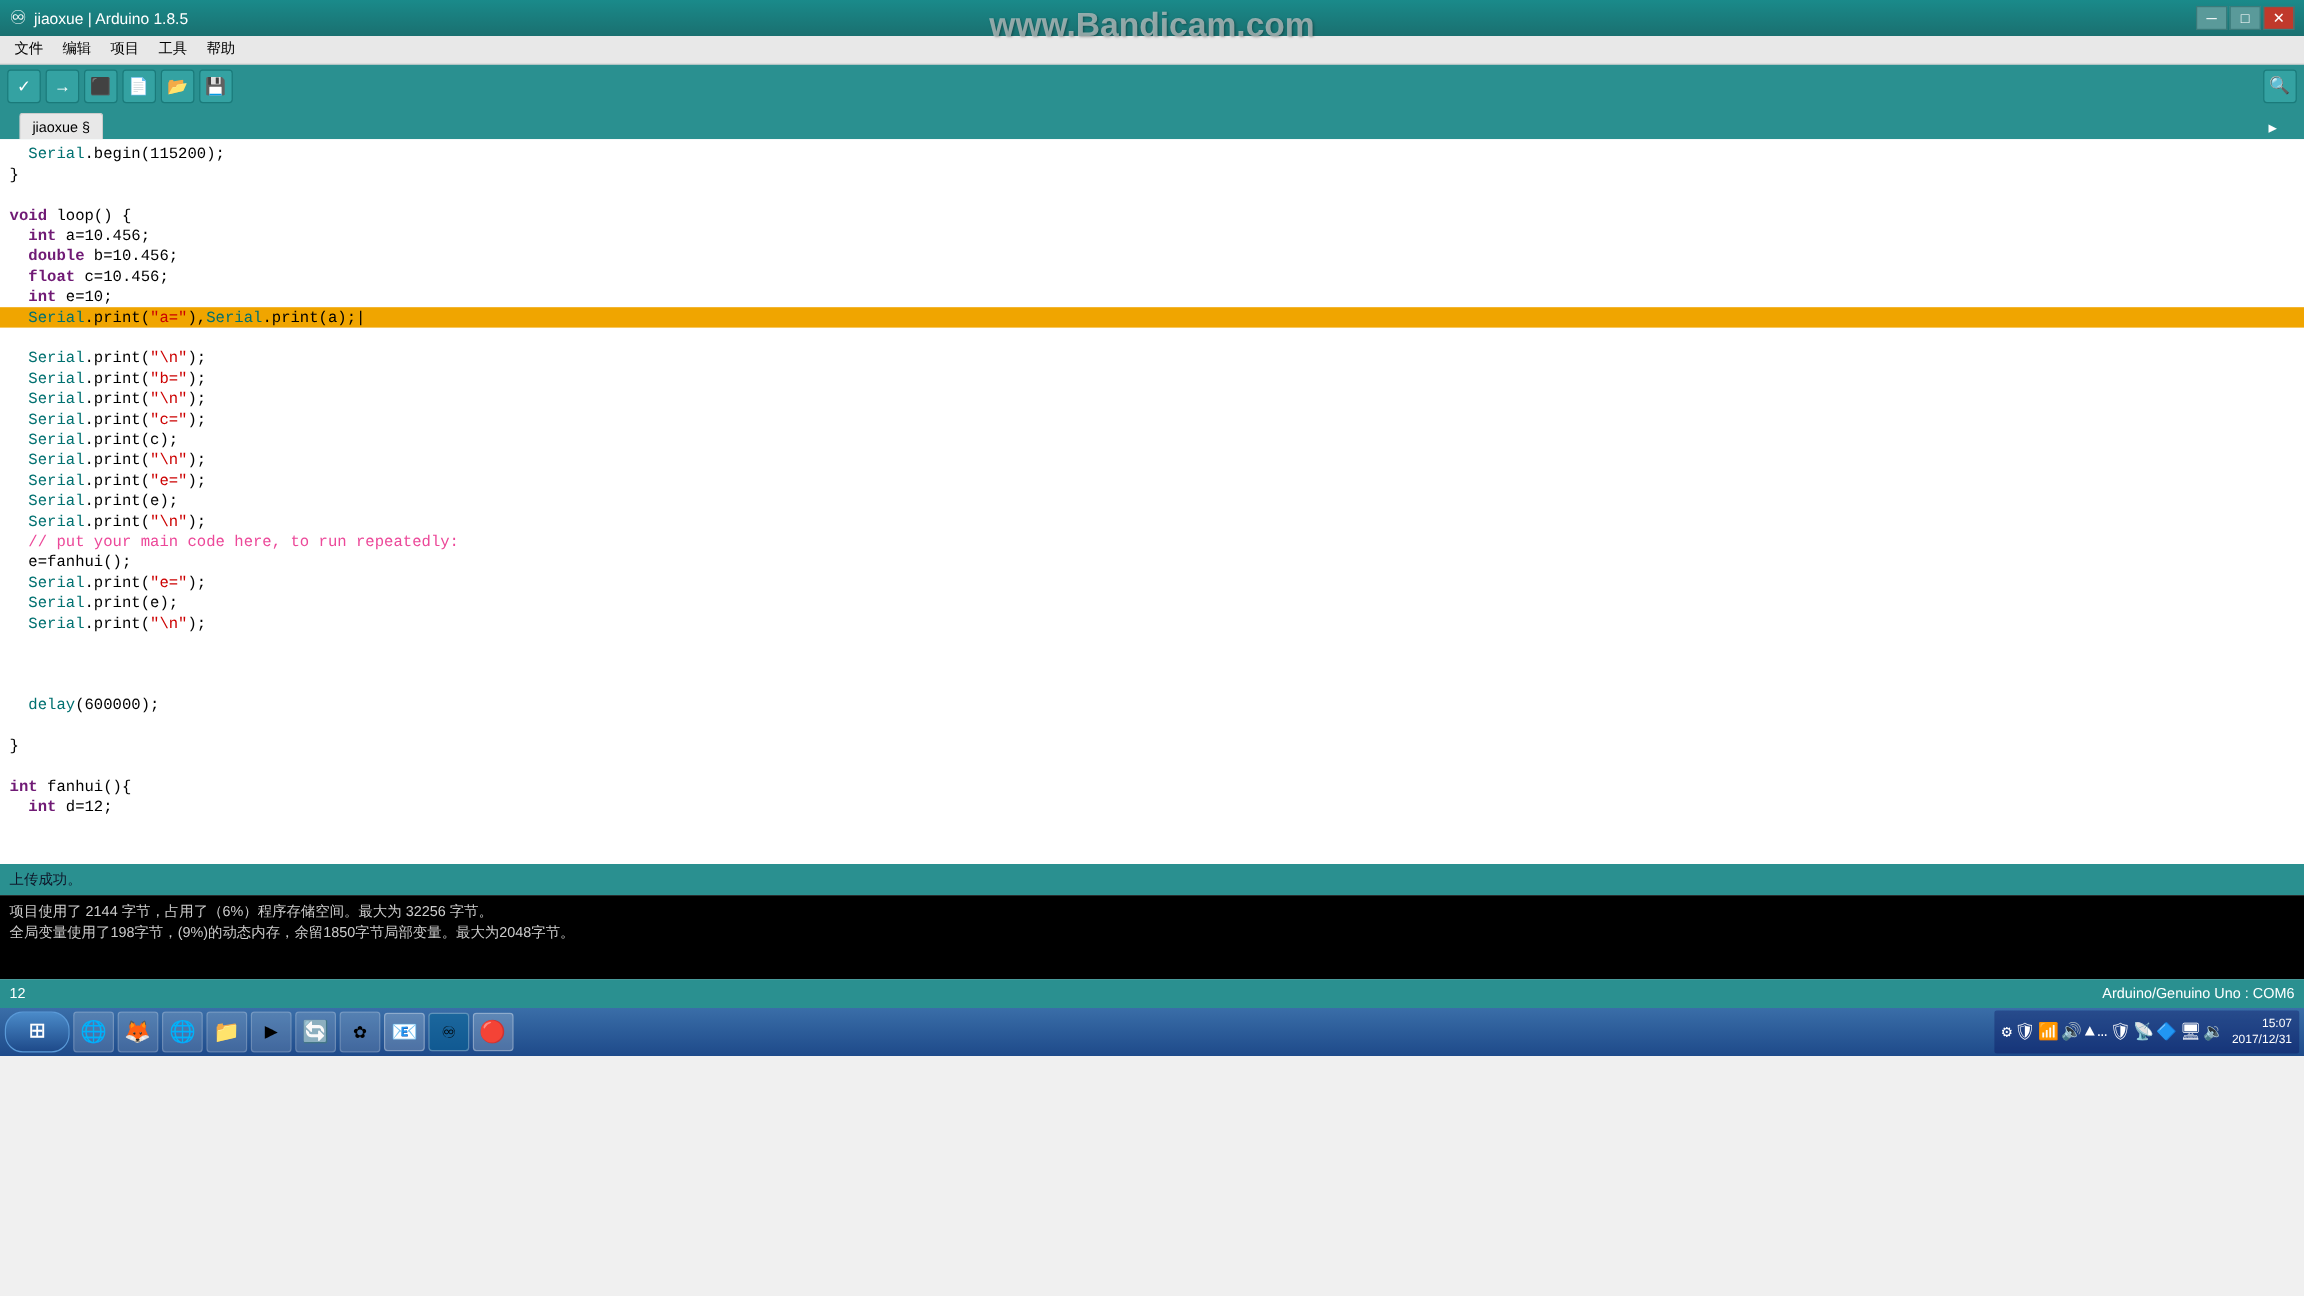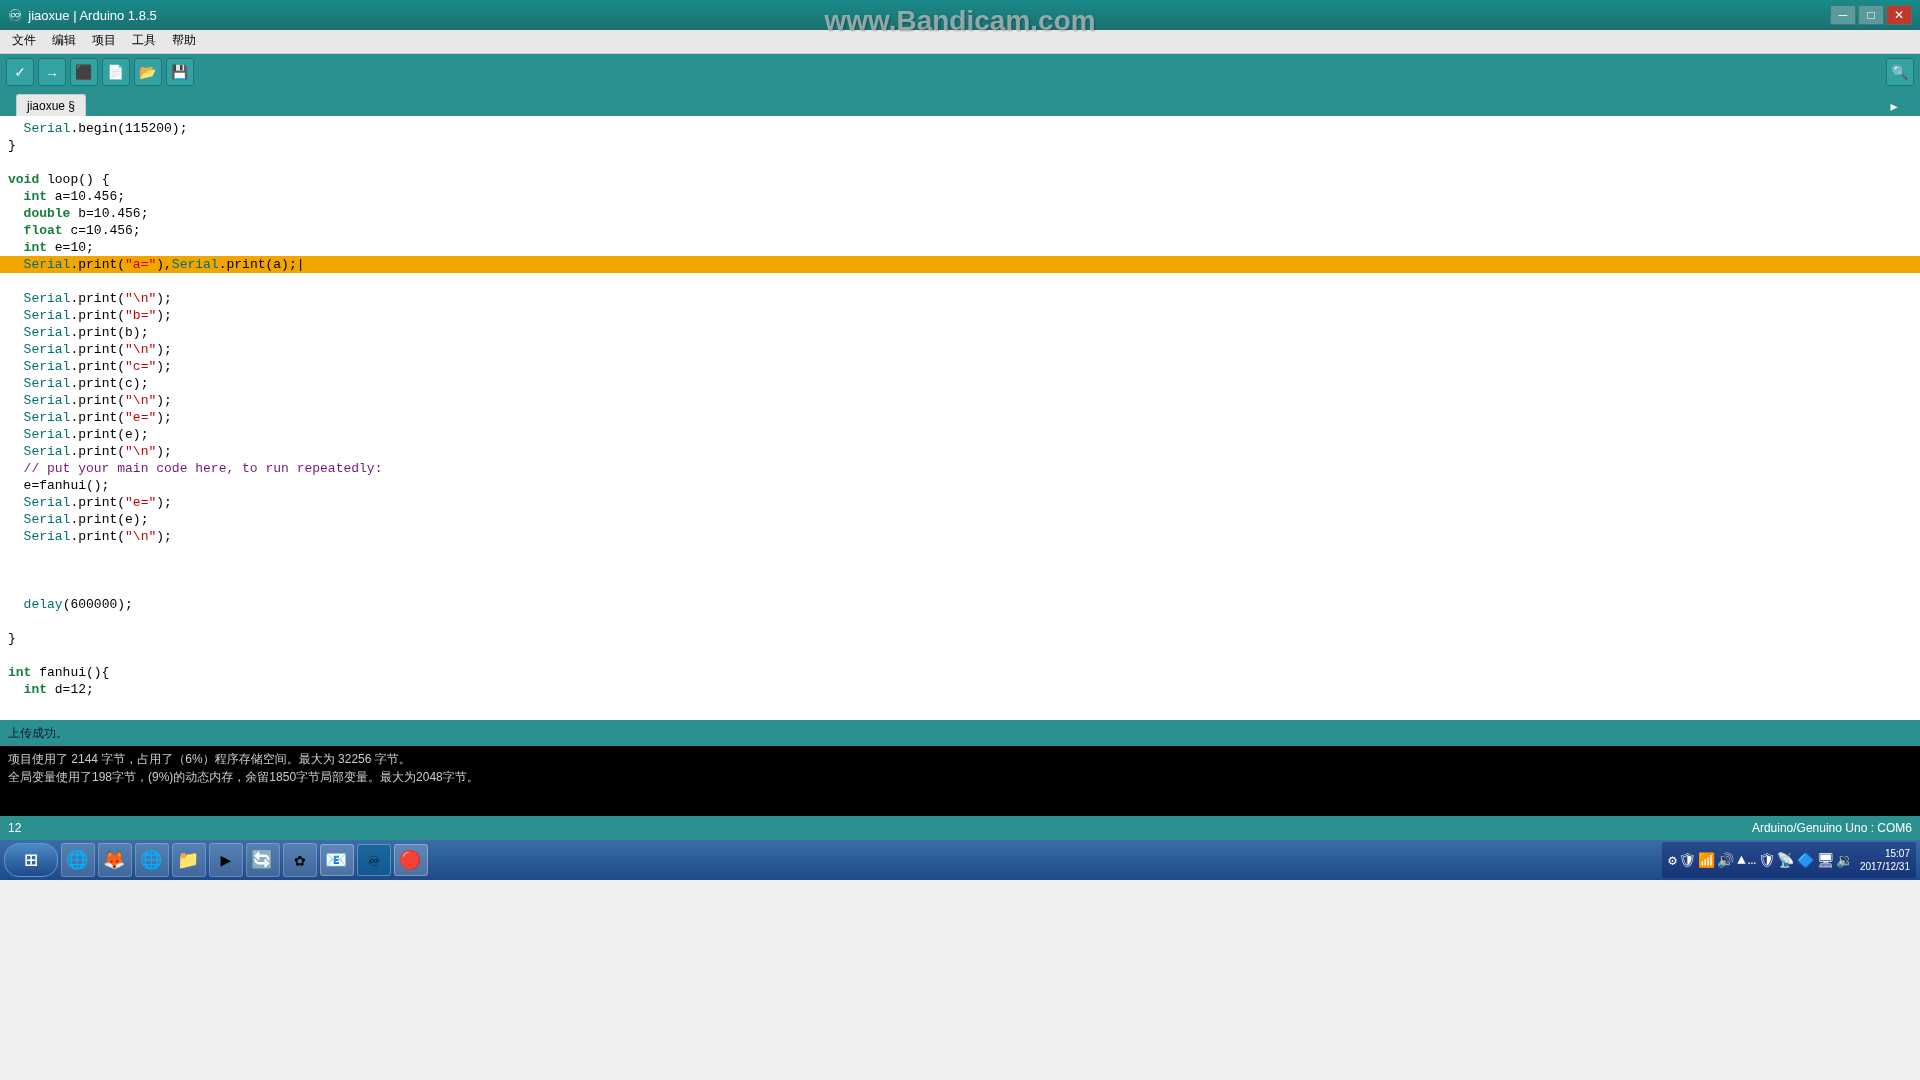--- a/index.html
+++ b/index.html
@@ -140,23 +140,23 @@
       height: 17px;
       line-height: 17px;
       padding: 0 8px;
       white-space: pre;
       color: #000;
     }
     .code-line.highlighted {
       background: #f0a500;
       color: #000;
     }
-    .kw-orange { color: #15803d; font-weight: bold; }
+    .kw-orange { color: #701a75; font-weight: bold; }
     .kw-teal { color: #007070; }
-    .cmt { color: #701a75; }
+    .cmt { color: #ec4899; }
 
     
     #statusbar {
       height: 26px;
       background: #2a9090;
       display: flex;
       align-items: center;
       padding: 0 8px;
       font-family: Arial, sans-serif;
       font-size: 12px;
@@ -306,21 +306,20 @@
   <div class="code-line"></div>
   <div class="code-line"><span class="kw-orange">void</span> loop() {</div>
   <div class="code-line">  <span class="kw-orange">int</span> a=10.456;</div>
   <div class="code-line">  <span class="kw-orange">double</span> b=10.456;</div>
   <div class="code-line">  <span class="kw-orange">float</span> c=10.456;</div>
   <div class="code-line">  <span class="kw-orange">int</span> e=10;</div>
   <div class="code-line highlighted">  <span class="kw-teal">Serial</span>.print(<span style="color:#c00">"a="</span>),<span class="kw-teal">Serial</span>.print(a);<span class="cursor-line"></span></div>
   <div class="code-line"></div>
   <div class="code-line">  <span class="kw-teal">Serial</span>.print(<span style="color:#c00">"\n"</span>);</div>
   <div class="code-line">  <span class="kw-teal">Serial</span>.print(<span style="color:#c00">"b="</span>);</div>
-  <div class="code-line">  <span class="kw-teal">Serial</span>.print(b);</div>
   <div class="code-line">  <span class="kw-teal">Serial</span>.print(<span style="color:#c00">"\n"</span>);</div>
   <div class="code-line">  <span class="kw-teal">Serial</span>.print(<span style="color:#c00">"c="</span>);</div>
   <div class="code-line">  <span class="kw-teal">Serial</span>.print(c);</div>
   <div class="code-line">  <span class="kw-teal">Serial</span>.print(<span style="color:#c00">"\n"</span>);</div>
   <div class="code-line">  <span class="kw-teal">Serial</span>.print(<span style="color:#c00">"e="</span>);</div>
   <div class="code-line">  <span class="kw-teal">Serial</span>.print(e);</div>
   <div class="code-line">  <span class="kw-teal">Serial</span>.print(<span style="color:#c00">"\n"</span>);</div>
   <div class="code-line">  <span class="cmt">// put your main code here, to run repeatedly:</span></div>
   <div class="code-line">  e=fanhui();</div>
   <div class="code-line">  <span class="kw-teal">Serial</span>.print(<span style="color:#c00">"e="</span>);</div>

